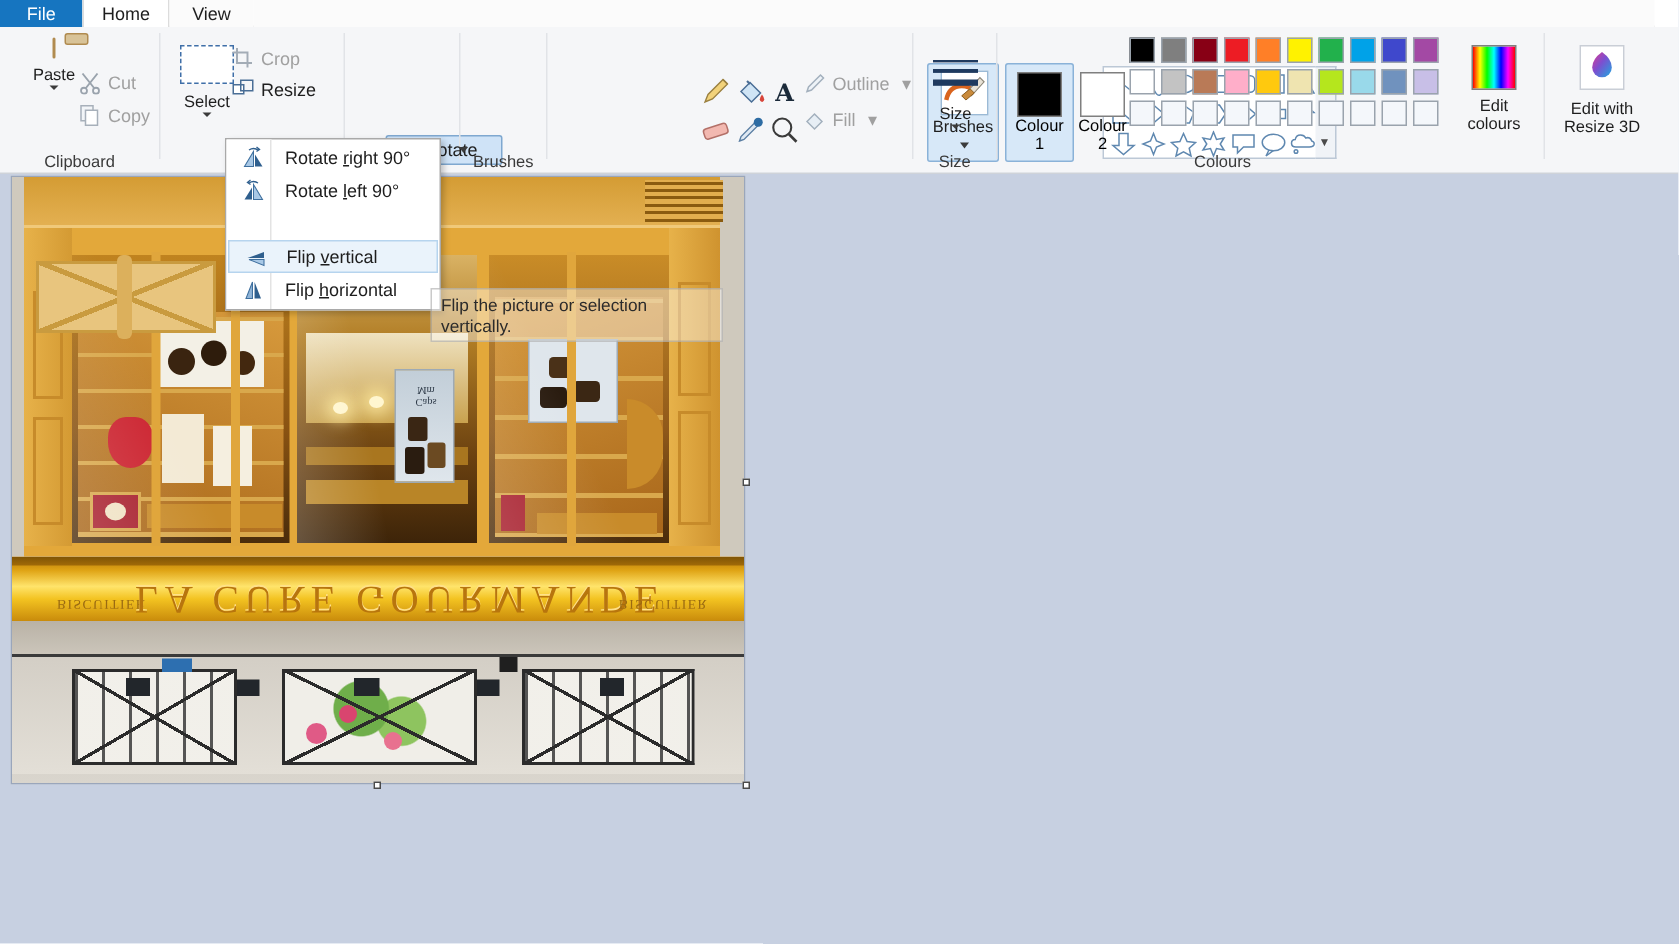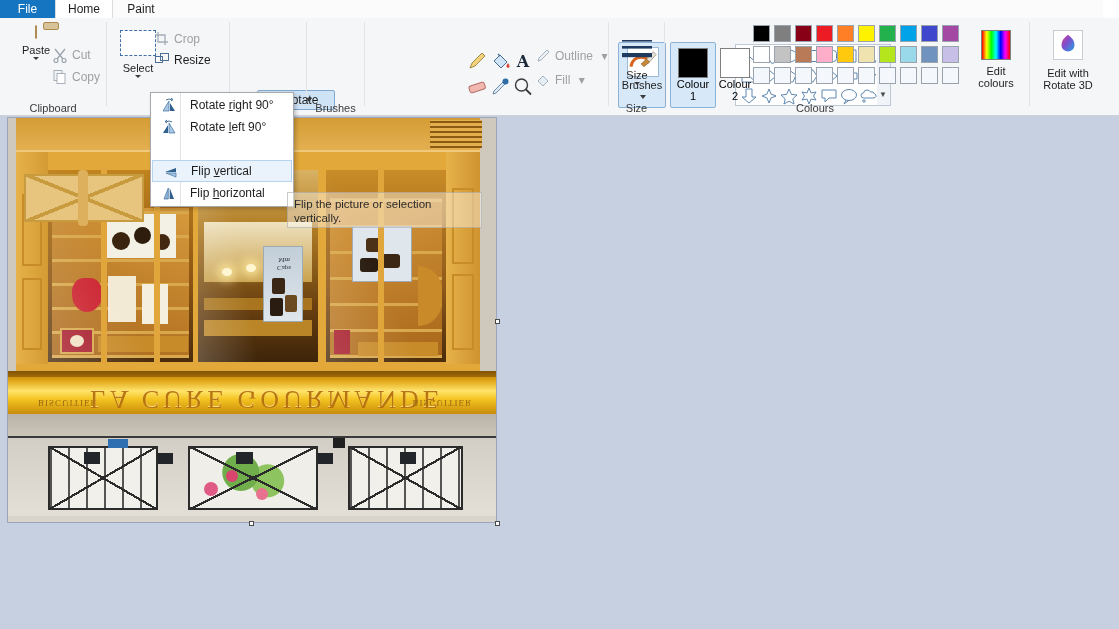--- a/index.html
+++ b/index.html
@@ -193,21 +193,21 @@
   }
 </style>
 </head>
 <body>
 
 <div id="app">
 
   <div class="tabstrip">
     <div class="tab tab-file">File</div>
     <div class="tab tab-home">Home</div>
-    <div class="tab tab-view">Paint</div>
+    <div class="tab tab-view">View</div>
     <div class="tabstrip-rest"></div>
   </div>
 
   <div class="ribbon">
 
     <div class="group" style="left:0; width:106px;">
       <div class="btn-big" style="left:8px; top:8px; width:56px;">
         <span class="glyph">
           <span class="clipboard-icon"><span class="clipboard-lines"></span></span>
         </span>
@@ -503,21 +503,21 @@
               <linearGradient id="p3d" x1="0" y1="0" x2="1" y2="1">
                 <stop offset="0%" stop-color="#e0398f"></stop>
                   <stop offset="45%" stop-color="#7c4fd0"></stop>
                 <stop offset="100%" stop-color="#1ea9e0"></stop>
               </linearGradient>
             </defs>
             <path d="M15 4 q7 5 7 11 a7 7 0 0 1 -14 0 q0 -6 7 -11 Z" fill="url(#p3d)"></path>
           </svg>
         </span>
         <span style="display:block;margin-top:7px;">Edit with</span>
-        <span style="display:block;">Rotate 3D</span>
+        <span style="display:block;">Resize 3D</span>
       </div>
 
       <div class="group-label" style="left:0; width:300px;">Colours</div>
     </div>
   </div>
 
   <div class="canvas-area">
 
     <div class="picture-frame">
       <div class="photo">

